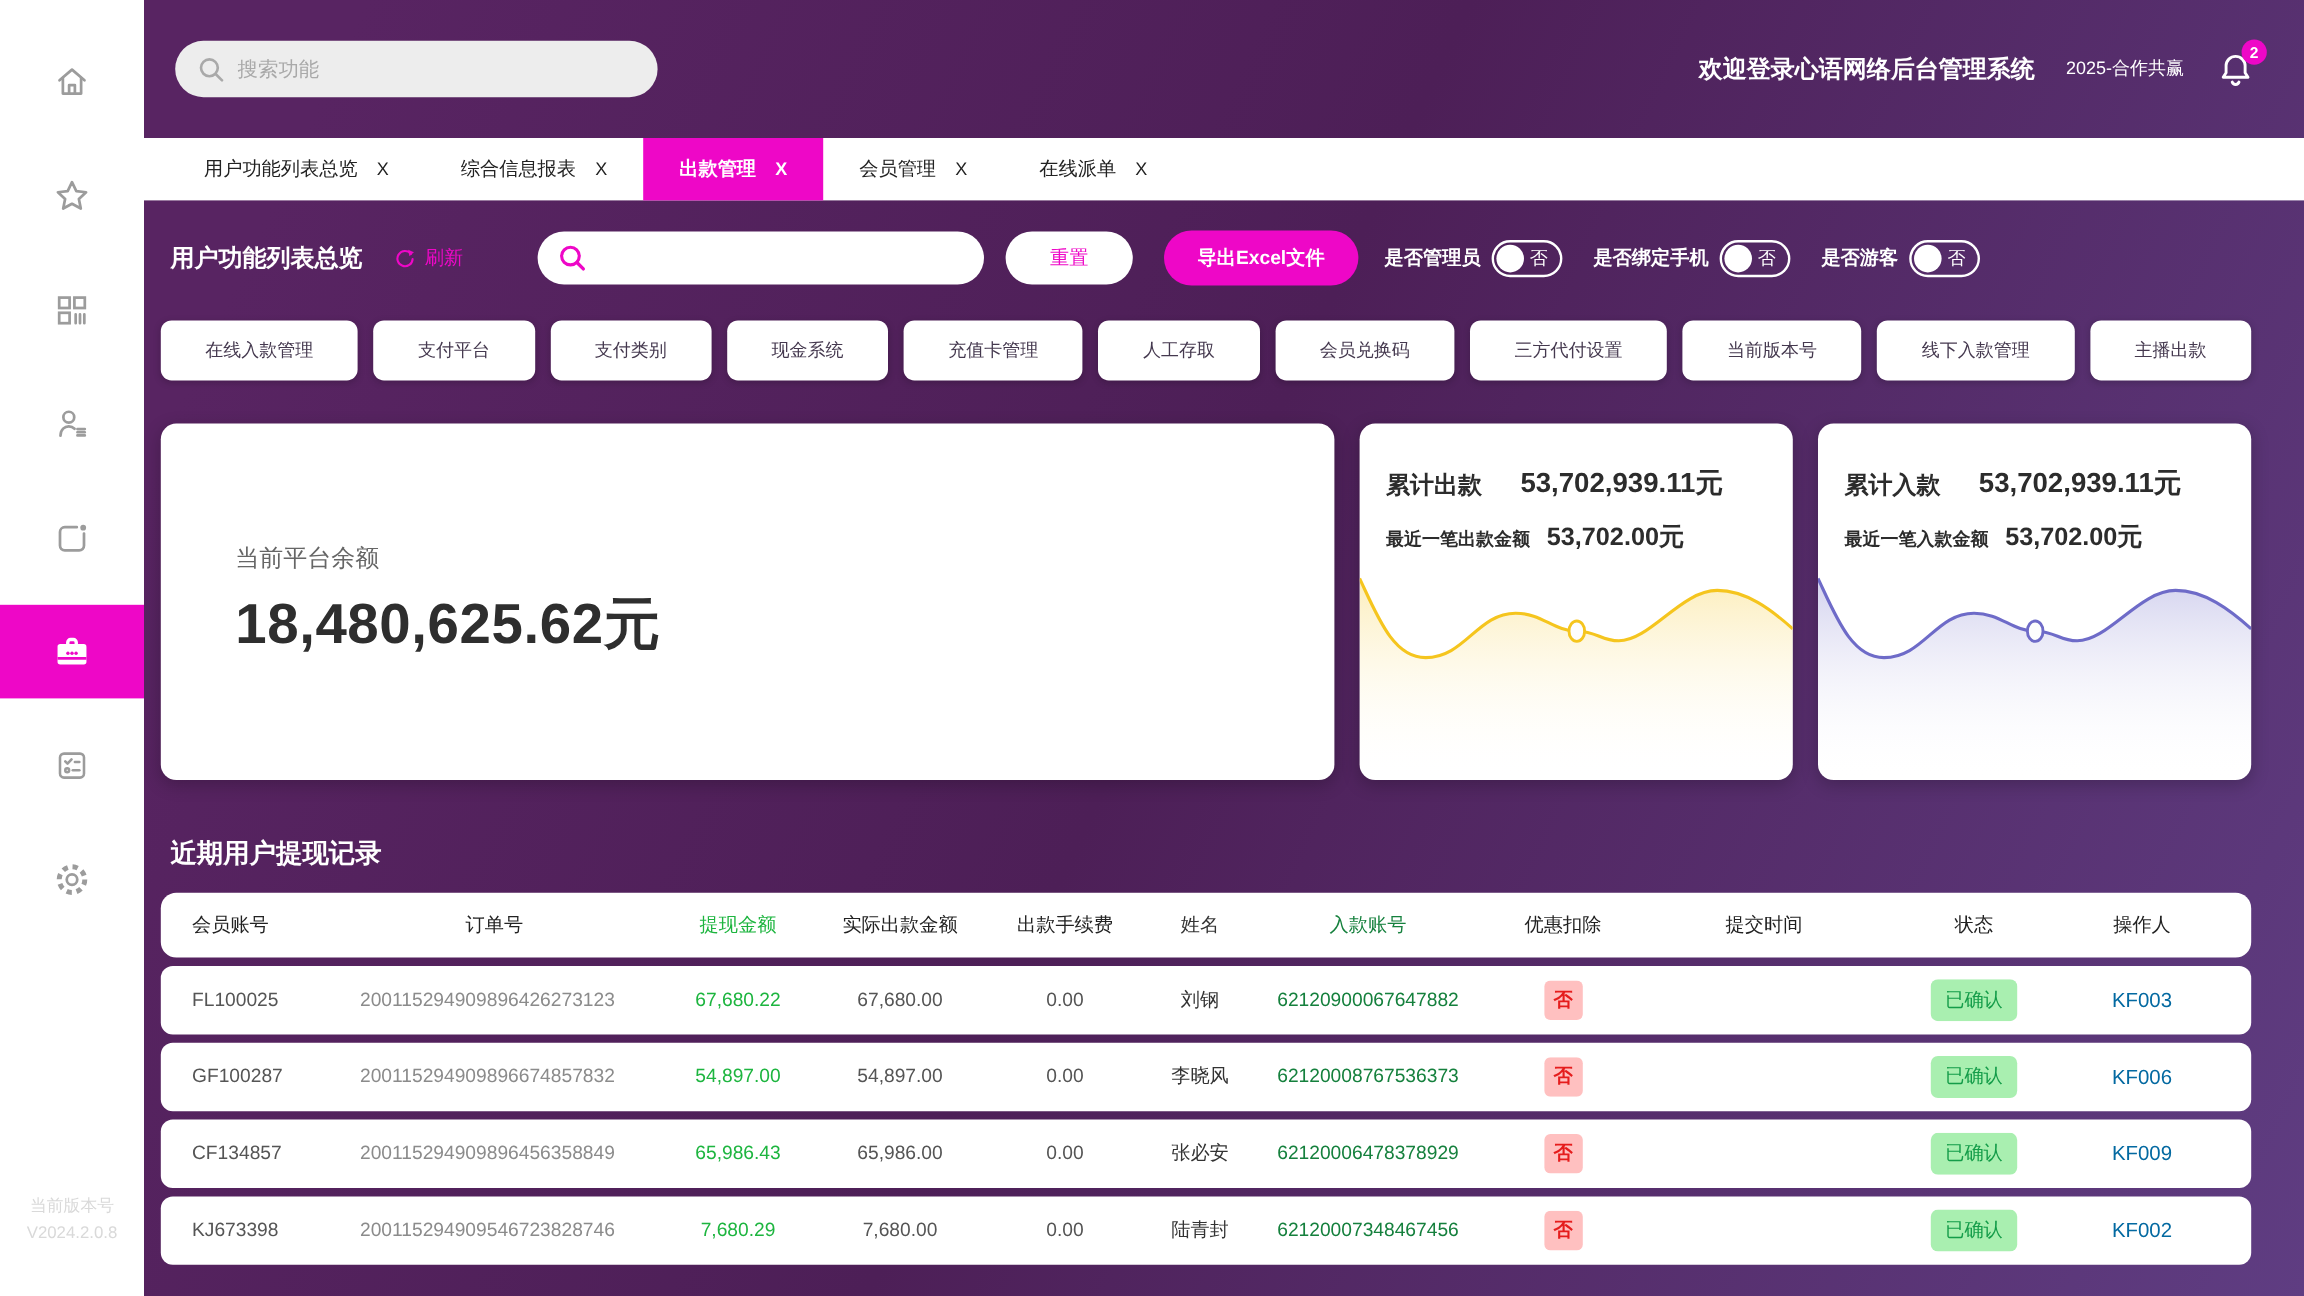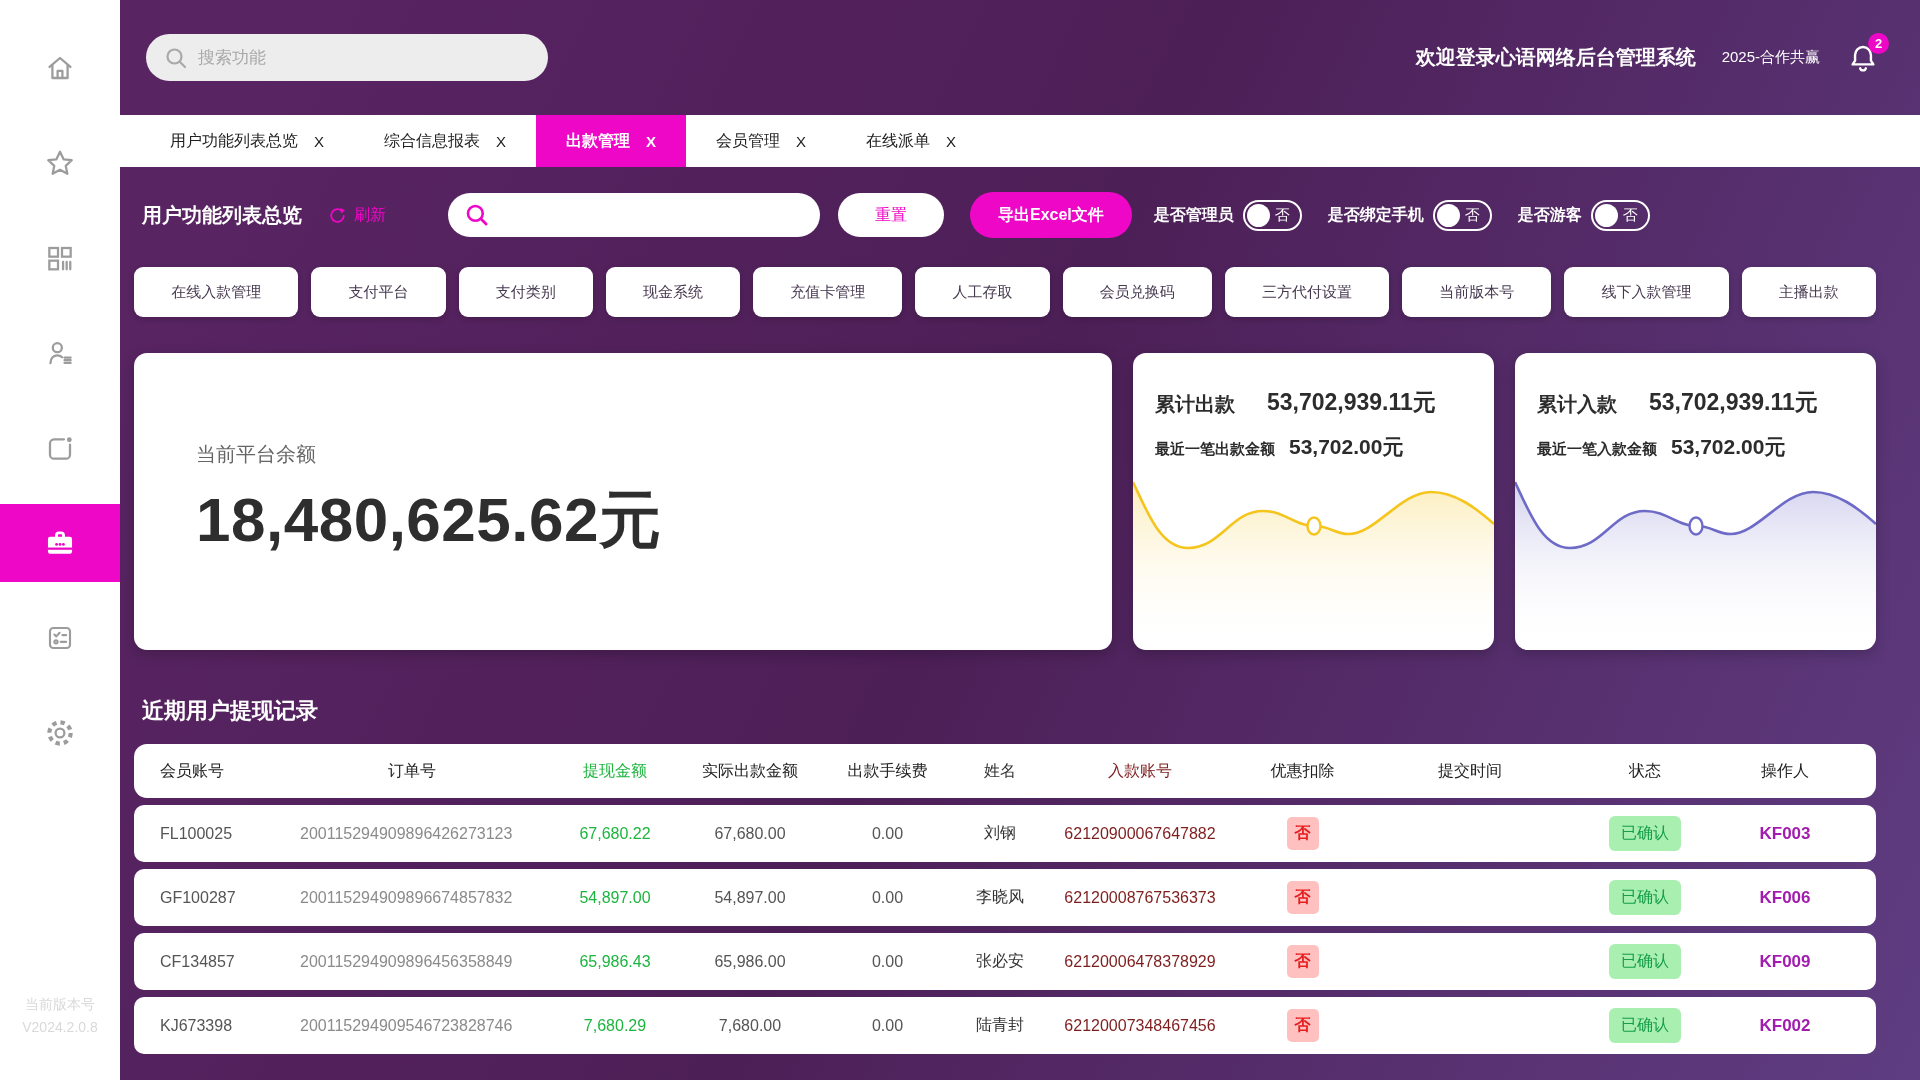--- a/index.html
+++ b/index.html
@@ -55,21 +55,21 @@
   .switch .state { color:#fff; font-size:15px; margin:0 8px 0 5px; }
 
   .quickrow { margin-top:28px; display:flex; gap:13px; }
   .qbtn { flex:1 1 auto; height:50px; background:#fff; border:none; border-radius:9px; font-size:15px; color:#45394f; cursor:pointer; box-shadow:0 2px 6px rgba(0,0,0,.18); white-space:nowrap; padding:0 10px; font-family:inherit; }
 
   
   .cards { margin-top:36px; display:flex; gap:21px; height:297px; }
   .card { background:#fff; border-radius:13px; box-shadow:0 4px 14px rgba(0,0,0,.22); }
   .card-balance { flex:1; display:flex; flex-direction:column; justify-content:center; padding-left:62px; }
   .balance-label { color:#666; font-size:20px; }
-  .balance-value { color:#2e2e2e; font-size:62px; font-weight:bold; margin-top:10px; letter-spacing:.5px; }
+  .balance-value { color:#2e2e2e; font-size:47px; font-weight:bold; margin-top:10px; letter-spacing:.5px; }
   .card-stat { width:361px; flex:0 0 361px; position:relative; overflow:hidden; padding:22px 22px 0 22px; }
   .stat-row1 { display:flex; align-items:flex-end; gap:32px; }
   .stat-title { font-size:20px; font-weight:bold; color:#2c2c2c; white-space:nowrap; }
   .stat-total { font-size:23px; font-weight:bold; color:#2c2c2c; white-space:nowrap;margin-top:12px; }
   .stat-row2 { display:flex; align-items:baseline; gap:14px; margin-top:15px; }
   .stat-sub-label { font-size:15px; font-weight:bold; color:#2c2c2c; white-space:nowrap; }
   .stat-sub-value { font-size:21px; font-weight:bold; color:#2c2c2c; white-space:nowrap; }
   .wave { position:absolute; left:0; right:0; bottom:0; width:100%; height:186px; display:block; }
 
   
@@ -78,24 +78,24 @@
   .trow { background:#fff; border-radius:10px; height:57px; margin-top:7px; }
   .thead, .trow { display:grid; grid-template-columns:140px 250px 130px 140px 135px 90px 190px 135px 200px 150px 1fr; align-items:center; padding:0 26px; }
   .thead:first-of-type { margin-top:19px; }
   .cell { font-size:16px; text-align:center; color:#555; overflow:hidden; white-space:nowrap; }
   .thead .cell { color:#222; }
   .cell.c-account { text-align:left; }
   .cell.c-order_no { text-align:left; color:#8b8b8b; }
   .thead .cell.c-order_no { padding-left:88px; color:#222; }
   .cell.c-amount { color:var(--green); }
   .cell.c-name { color:#333; }
-  .cell.c-bank_account { color:#7f1d1d;text-align:center; }
+  .cell.c-bank_account { color:#15803d;text-align:center; }
   .badge-no { display:inline-block; background:#ffc0c0; color:#e51d1d; font-size:16px; font-weight:bold; padding:6px 8px; border-radius:5px; }
   .badge-ok { display:inline-block; background:#a9efb0; color:#149c49; font-size:16px; padding:7px 12px; border-radius:6px; }
-  .operator { color:#a21caf; font-size:17px; font-weight:bold; }
+  .operator { color:#0369a1; font-size:17px; font-weight:normal; }
   svg { display:block; }
 </style>
 </head>
 <body>
 
 <div class="app">
 
   <aside class="sidebar">
     <nav class="nav" id="sidebar-nav">
         <div class="nav-item">

